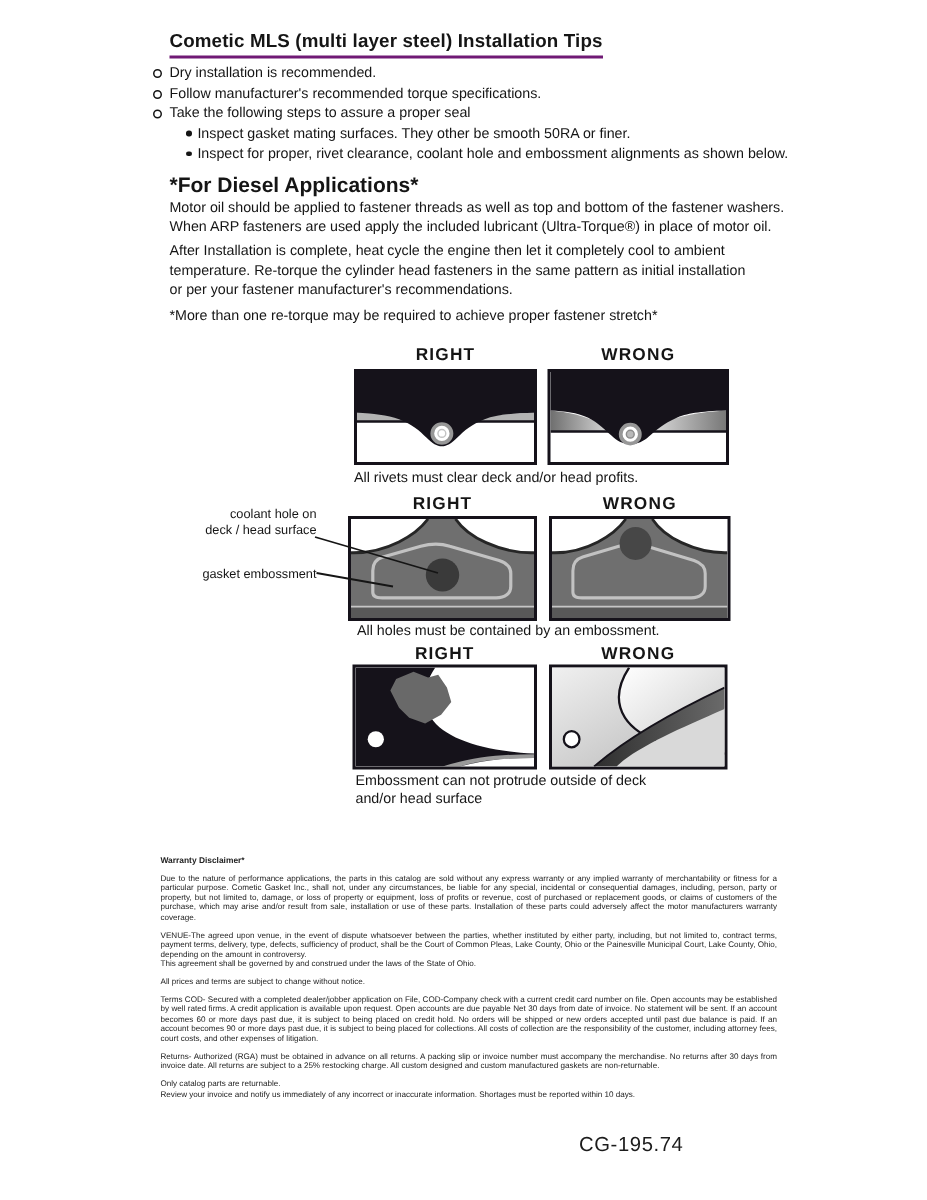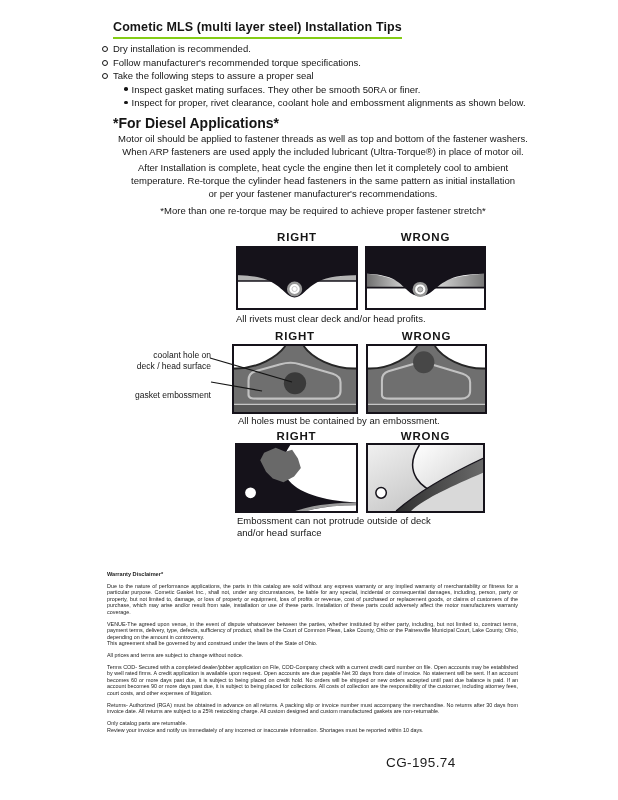--- a/index.html
+++ b/index.html
@@ -8,39 +8,39 @@
     background:#ffffff; color:#151515;
     font-family:"Liberation Sans","DejaVu Sans",sans-serif;
     overflow:hidden;
   }
   .abs{position:absolute;}
   .preline{white-space:pre-line;}
 
   
   .title{
     left:113px; top:20px; font-size:12.5px; font-weight:bold;
-    border-bottom:2px solid #84cc16; padding-bottom:3px; letter-spacing:.1px;
+    border-bottom:2px solid #701a75; padding-bottom:3px; letter-spacing:.1px;
   }
 
   
   .tips{left:100px; top:42px; font-size:9.5px; line-height:13.6px; width:440px;}
   .b-row{display:flex; align-items:flex-start;}
   .b-circ{
     width:4px; height:4px; border:1px solid #151515; border-radius:50%;
     margin:4.2px 5px 0 2px; flex:0 0 auto;
   }
   .sub{margin-left:24px;}
   .b-dot{
     width:3.6px; height:3.6px; background:#151515; border-radius:50%;
     margin:4.4px 4px 0 0; flex:0 0 auto;
   }
 
   
   .diesel-h{left:113px; top:115px; font-size:14px; font-weight:bold;}
-  .para{left:113px; width:420px; font-size:9.5px; line-height:13px;text-align:center;}
+  .para{left:113px; width:420px; font-size:9.5px; line-height:13px;}
   .p1{top:132px;} .p2{top:161px;} .p3{top:204px;}
 
   
   .fig-label{font-size:11.5px; font-weight:600; letter-spacing:.8px; text-align:center;}
   .panel{border:2px solid #15121a; background:#fff; box-sizing:border-box;}
   .panel svg{display:block; width:100%; height:100%;}
   .caption{font-size:9.5px; line-height:11.5px;}
 
   
   .f1-rl{left:236px; top:231px; width:122px;} .f1-wl{left:365px; top:231px; width:121px;}
@@ -52,21 +52,21 @@
   .f2-rp{left:232px; top:344px; width:126px; height:70px;}
   .f2-wp{left:366px; top:344px; width:121px; height:70px;}
   .f2-cap{left:238px; top:415px; width:300px;}
 
   .f3-rl{left:235px; top:430px; width:123px;} .f3-wl{left:366px; top:430px; width:119px;}
   .f3-rp{left:235px; top:443px; width:123px; height:70px;}
   .f3-wp{left:366px; top:443px; width:119px; height:70px;}
   .f3-cap{left:237px; top:515px; width:240px;}
 
   
-  .callout{font-size:8.5px; line-height:10.5px; text-align:right; right:407px;margin-top:13px;}
+  .callout{font-size:8.5px; line-height:10.5px; text-align:right; right:407px;}
   .co-hole{top:337px; width:120px;}
   .co-emb{top:377px; width:120px;}
   .leader{left:203px; top:348px; width:110px; height:52px; pointer-events:none;}
 
   
   .warranty{
     left:107px; top:571px; width:411px;
     font-size:5.4px; line-height:6.45px; text-align:justify; color:#222;
   }
   .warranty .wh{font-weight:bold; margin:0 0 5.5px 0; font-size:5.6px;}

